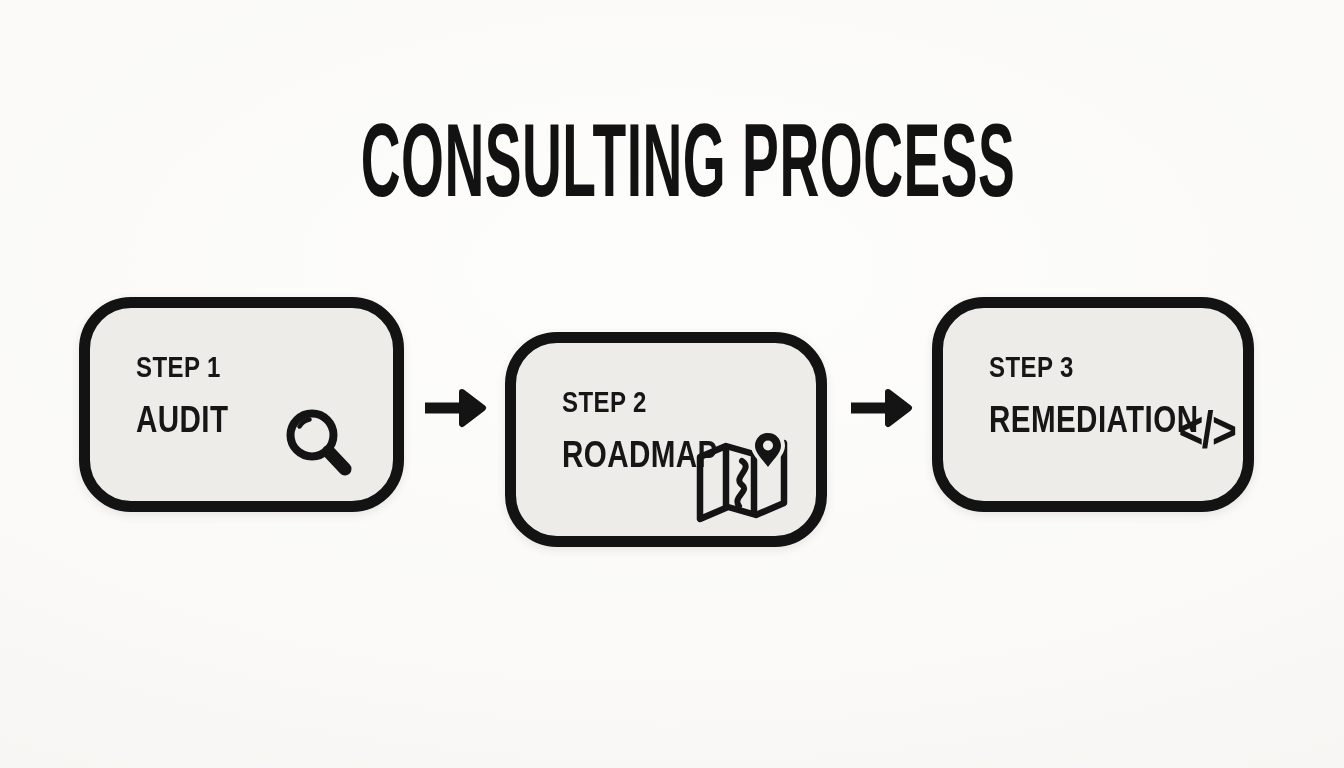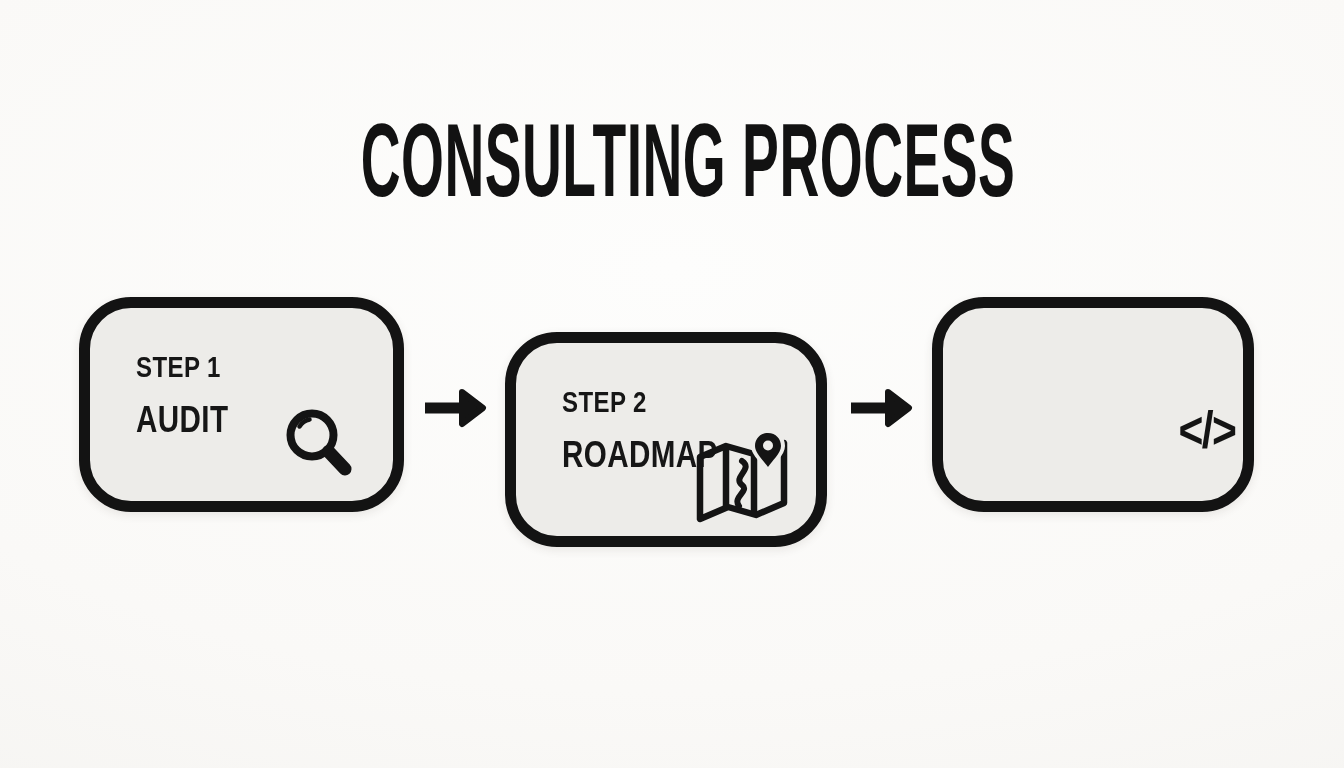--- a/index.html
+++ b/index.html
@@ -152,17 +152,21 @@
     </div>
 
     <span class="arrow a2">
       <svg width="68" height="44" viewBox="0 0 68 44" xmlns="http://www.w3.org/2000/svg">
         <path d="M4 22 H46" stroke="#141414" stroke-width="11" fill="none"></path>
         <path d="M41 6 L62 22 L41 38 Z" fill="#141414" stroke="#141414" stroke-width="6" stroke-linejoin="round"></path>
       </svg>
     </span>
 
     <div class="step-box b3">
+      <div class="step-text">
+        <div class="step-kicker">STEP 3</div>
+        <div class="step-name">REMEDIATION</div>
+      </div>
       <span class="box-icon icon-code">&lt;/&gt;</span>
     </div>
 
   </div>
 </div>
 
 </body></html>

